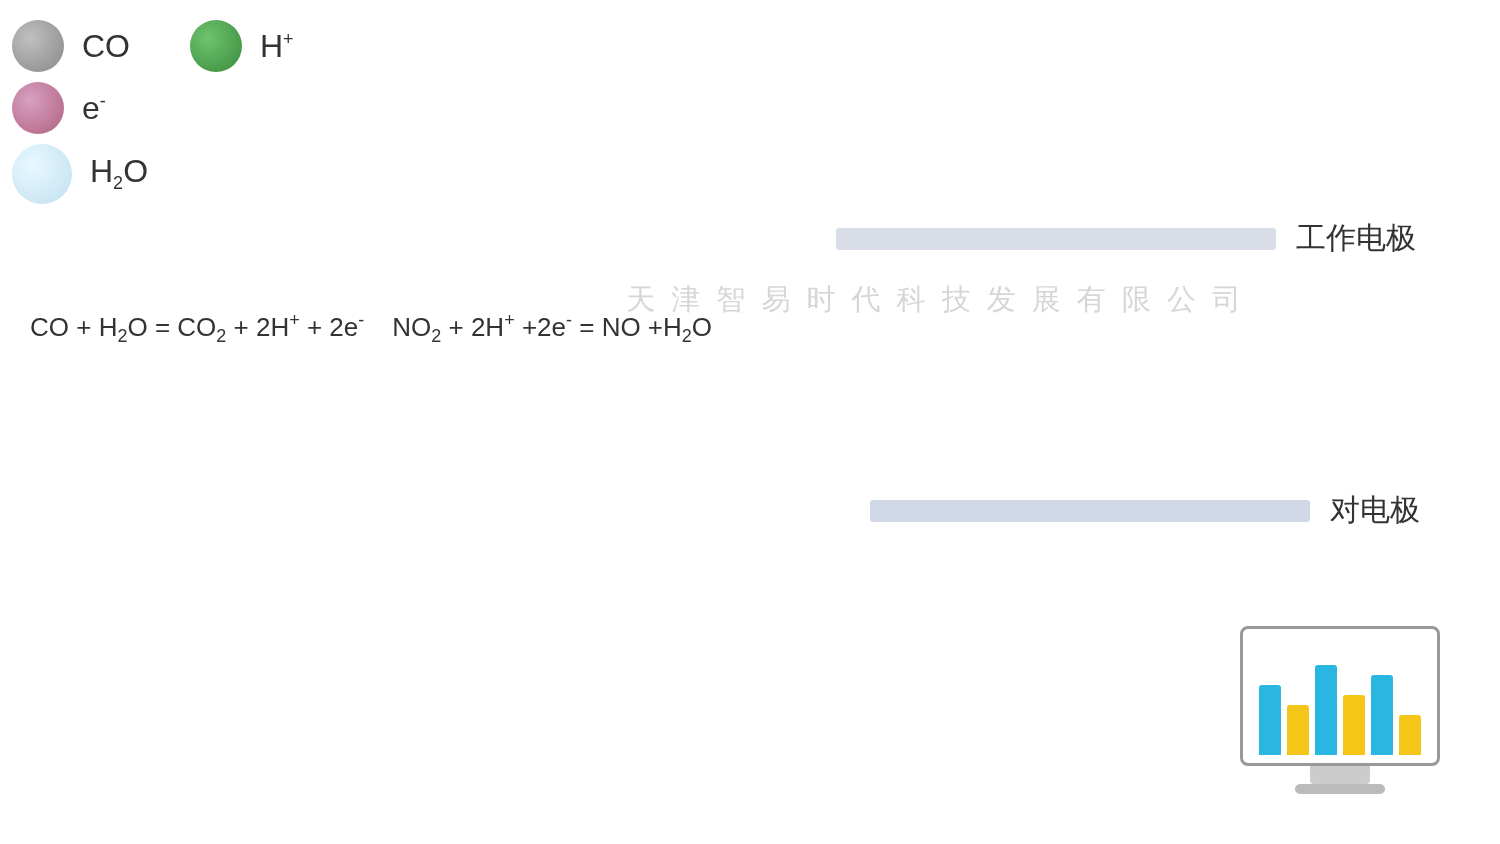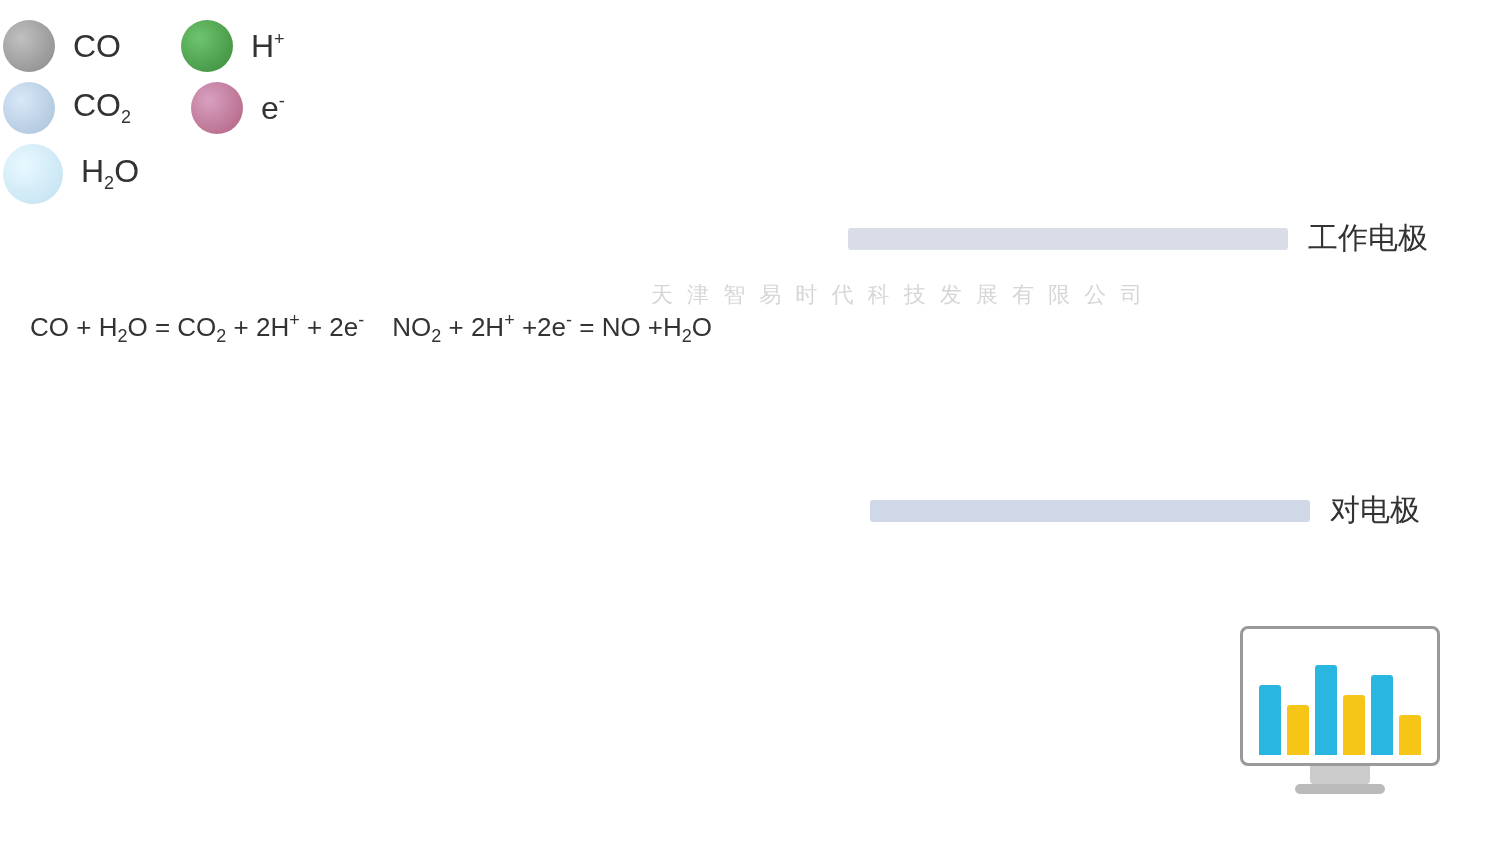--- a/index.html
+++ b/index.html
@@ -9,21 +9,21 @@
       background: #ffffff;
       font-family: Arial, sans-serif;
       overflow: hidden;
       position: relative;
     }
 
     
     .legend {
       position: absolute;
       top: 20px;
-      left: 3px;
+      left: 12px;
       display: flex;
       flex-direction: column;
       gap: 10px;
     }
     .legend-row {
       display: flex;
       align-items: center;
       gap: 60px;
     }
     .legend-item {
@@ -75,21 +75,21 @@
     }
     .equation {
       font-size: 26px;
       color: #333;
     }
 
     
     .electrode-working {
       position: absolute;
       top: 218px;
-      right: 72px;
+      right: 84px;
       display: flex;
       align-items: center;
       gap: 20px;
     }
     .electrode-bar-working {
       width: 440px;
       height: 22px;
       background: #d8dde8;
       border-radius: 3px;
     }
@@ -114,21 +114,21 @@
       background: #d0d8e8;
       border-radius: 3px;
     }
 
     
     .watermark {
       position: absolute;
       top: 280px;
       left: 50%;
       transform: translateX(-20%);
-      font-size: 22px;
+      font-size: 29px;
       color: rgba(180, 180, 180, 0.55);
       letter-spacing: 4px;
       white-space: nowrap;
     }
 
     
     .monitor-container {
       position: absolute;
       bottom: 50px;
       right: 60px;
@@ -175,24 +175,20 @@
       <div class="circle circle-co"></div>
       <span class="legend-label">CO</span>
     </div>
     <div class="legend-item">
       <div class="circle circle-h-plus"></div>
       <span class="legend-label">H<sup>+</sup></span>
     </div>
   </div>
 
   <div class="legend-row">
-    <div class="legend-item">
-      <div class="circle circle-co2"></div>
-      <span class="legend-label">CO<sub>2</sub></span>
-    </div>
     <div class="legend-item">
       <div class="circle circle-e-minus"></div>
       <span class="legend-label">e<sup>-</sup></span>
     </div>
   </div>
 
   <div class="legend-row">
     <div class="legend-item">
       <div class="circle circle-h2o"></div>
       <span class="legend-label">H<sub>2</sub>O</span>

